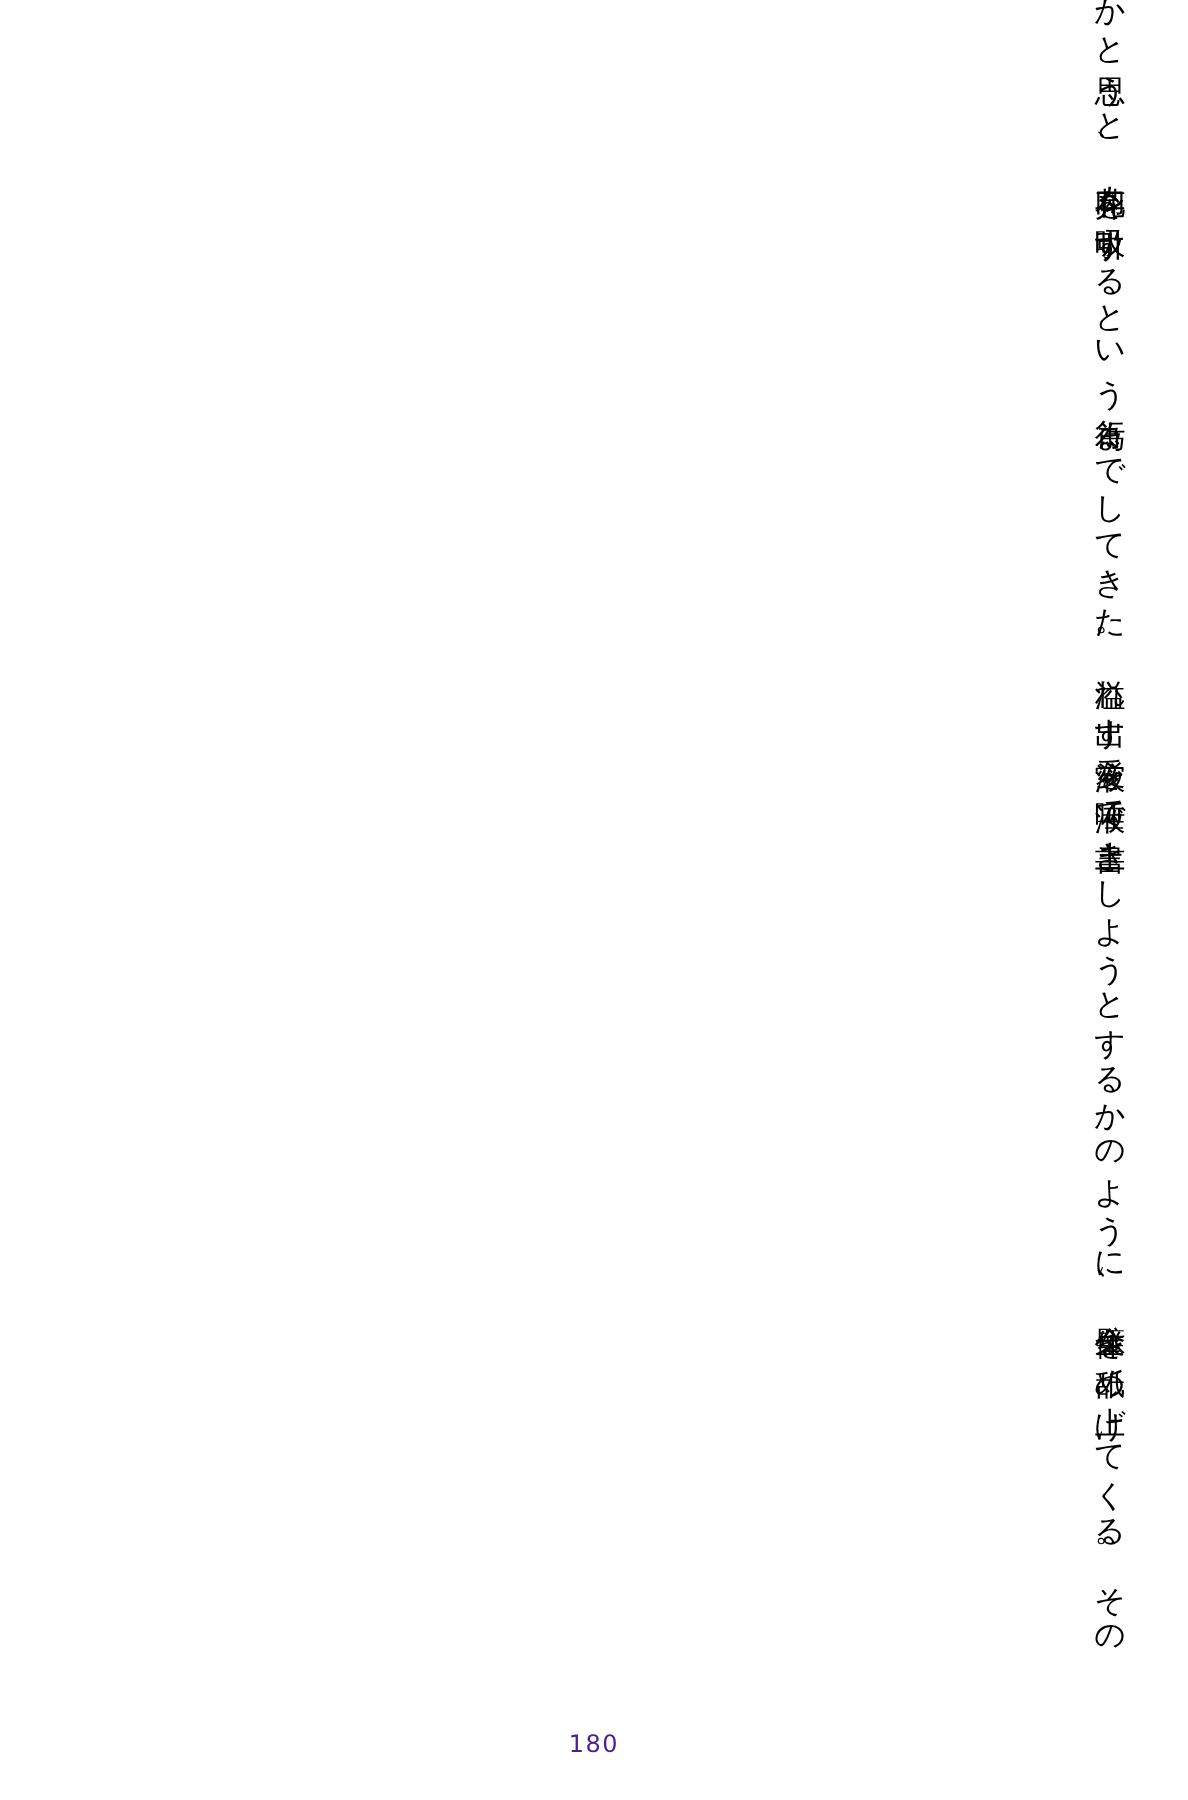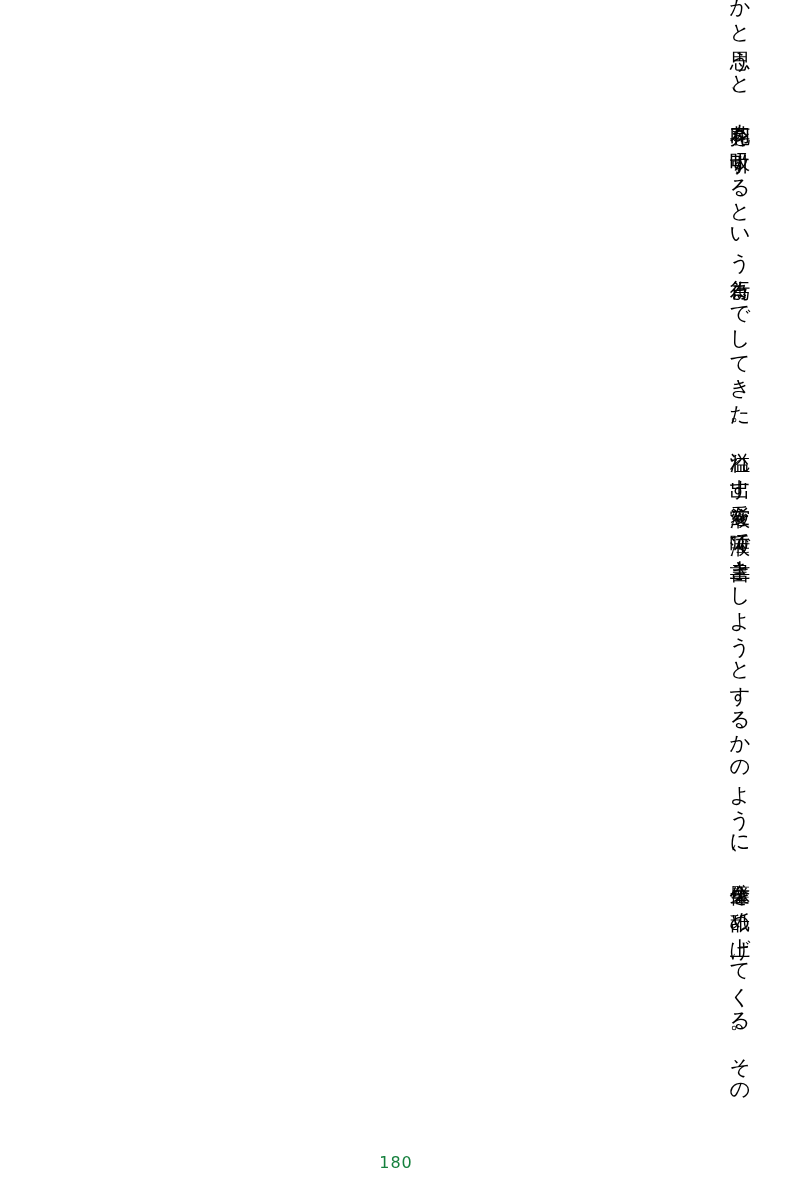--- a/index.html
+++ b/index.html
@@ -41,21 +41,21 @@
     text-align: left;
   }
   .page-number {
     position: absolute;
     bottom: 28px;
     left: 0;
     width: 792px;
     text-align: center;
     font-size: 16px;
     font-family: "DejaVu Sans", "Liberation Sans", sans-serif;
-    color: #15803d;
+    color: #4c1d95;
     letter-spacing: 1px;
   }
 </style>
 </head>
 <body>
 
 <div class="page">
   <div class="text-block" id="text-block">
       <div class="line">溢れ出す愛液を唾液で上書きしようとするかのように、襞全体を舐め上げてくる。その</div>
       <div class="line">上で、唇を強く押しつけてきたかと思うと、肉花弁を吸引するという行為までしてきた。</div>

